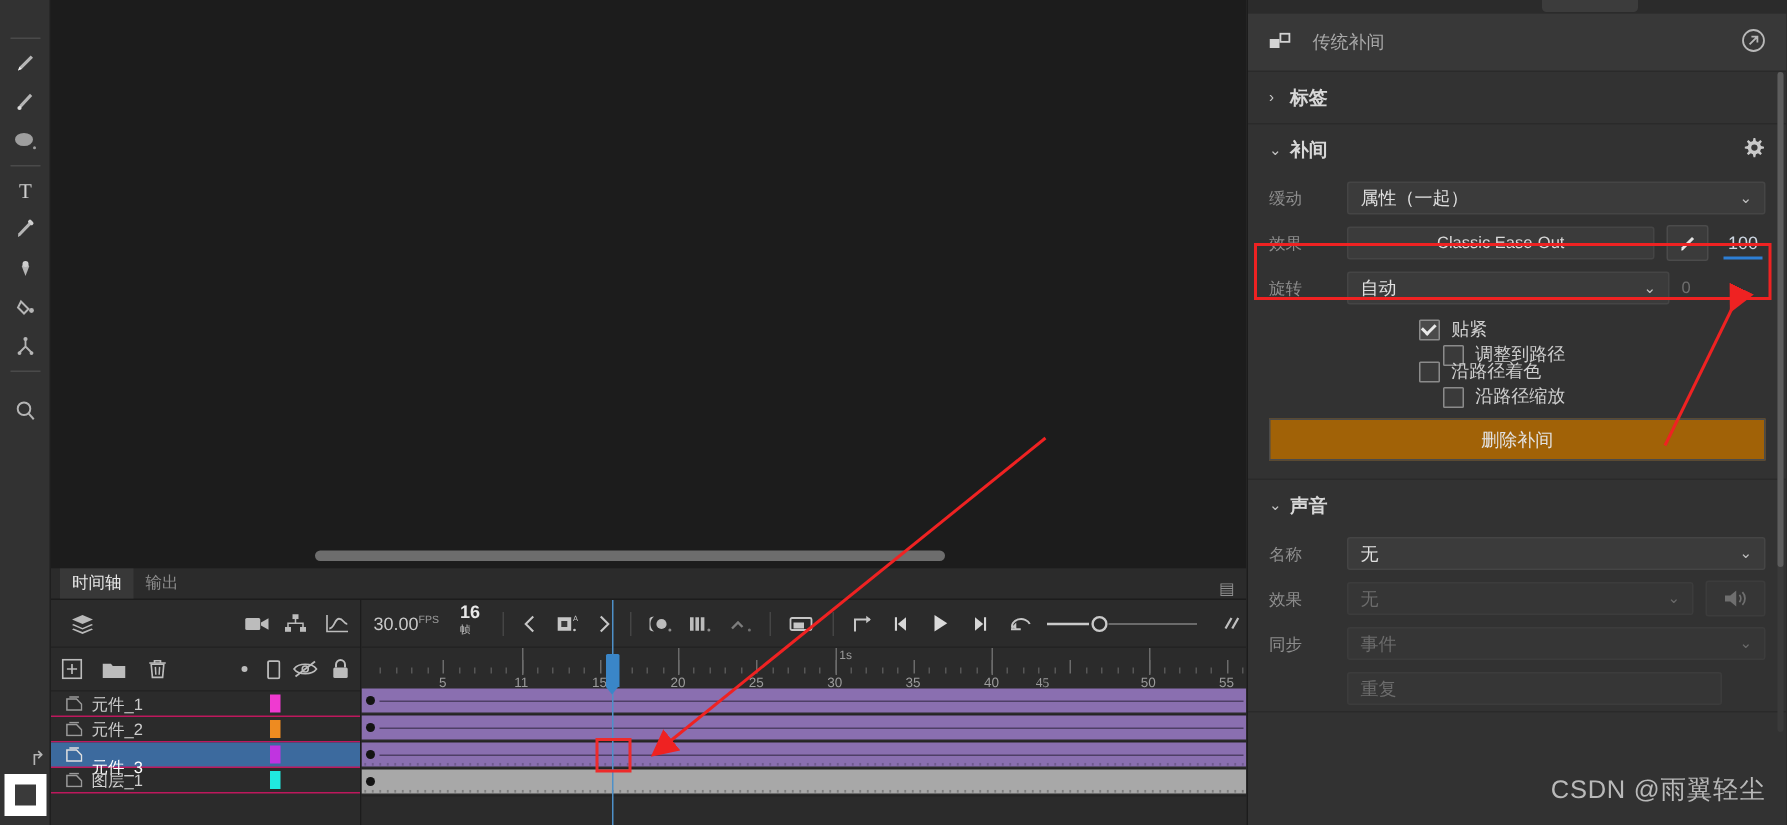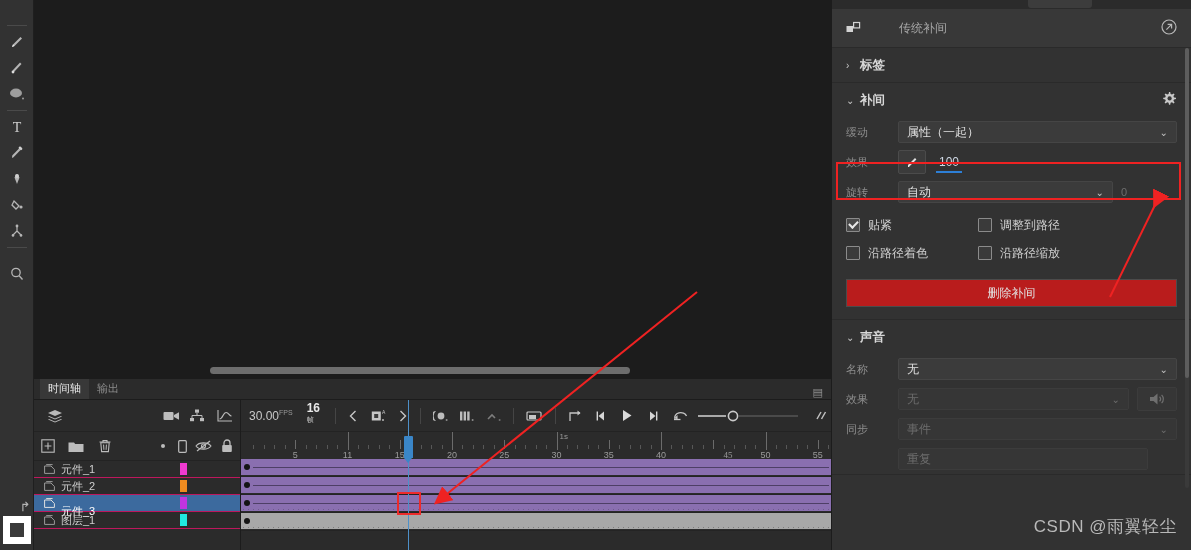--- a/index.html
+++ b/index.html
@@ -112,21 +112,21 @@
 
   .sel-box{position:absolute;border:2px solid #ee2b2b;box-sizing:border-box;}
 
   
   .props{
     position:absolute;left:831px;top:0;width:360px;height:550px;
     background:#323232;border-left:1px solid #1c1c1c;box-sizing:border-box;
   }
   .pn-top{height:9px;background:#2b2b2b;position:relative;}
   .pn-tabstub{position:absolute;left:196px;top:0;width:64px;height:8px;background:#3c3c3c;border-radius:0 0 3px 3px;}
-  .pn-header{height:38px;display:flex;align-items:center;padding:0 14px;background:#383838;border-bottom:1px solid #2a2a2a;gap:24px;}
+  .pn-header{height:38px;display:flex;align-items:center;padding:0 14px;background:#383838;border-bottom:1px solid #2a2a2a;}
   .pn-header .title{margin-left:14px;font-size:12px;color:#a9a9a9;}
   .pn-header .expand{margin-left:auto;color:#b8b8b8;}
 
   .sect{border-bottom:1px solid #2a2a2a;}
   .sect-head{height:34px;display:flex;align-items:center;padding:0 14px;}
   .sect-head .caret{color:#c7c7c7;font-size:10px;width:14px;}
   .sect-head .stitle{font-size:12.5px;color:#d8d8d8;font-weight:bold;}
   .sect-head .gear{margin-left:auto;color:#c9c9c9;}
 
   .prow{display:flex;align-items:center;height:30px;padding:0 14px 0 14px;gap:8px;}
@@ -138,29 +138,29 @@
   }
   .field.disabled{background:#363636;border-color:#3c3c3c;color:#6c6c6c;}
   .field.center{justify-content:center;font-size:11px;color:#d9d9d9;}
   .field .chev{margin-left:auto;color:#c2c2c2;font-size:10px;}
   .btn-sq{width:26px;height:22px;background:#3b3b3b;border:1px solid #4b4b4b;border-radius:2px;display:flex;align-items:center;justify-content:center;color:#d6d6d6;flex:0 0 26px;}
   .btn-sq.disabled{background:#363636;border-color:#3c3c3c;color:#6a6a6a;}
   .numfield{flex:0 0 30px;text-align:center;font-size:12px;color:#cfd8e4;position:relative;}
   .numfield .underline{position:absolute;left:2px;right:2px;bottom:-4px;height:2px;background:#2d7fd6;}
 
   .checks{padding:4px 14px 8px;}
-  .crow{display:flex;align-items:center;height:28px;}
+  .crow{display:flex;align-items:center;height:28px;flex-direction:column;}
   .cbox{width:12px;height:12px;border:1px solid #8b8b8b;border-radius:1px;background:#3a3a3a;margin-right:8px;display:flex;align-items:center;justify-content:center;flex:0 0 12px;}
   .cbox.on{background:#4a4a4a;}
   .cbox.on:after{content:"";width:7px;height:4px;border-left:2px solid #e9e9e9;border-bottom:2px solid #e9e9e9;transform:rotate(-45deg) translate(1px,-1px);}
   .clabel{font-size:12px;color:#cfcfcf;margin-right:18px;}
   .ccell{display:flex;align-items:center;}
   .ccell.w1{width:132px;}
 
-  .wide-btn{margin:4px 14px 12px;height:26px;background:#b91c1c;border:1px solid #4b4b4b;border-radius:0;
+  .wide-btn{margin:4px 14px 12px;height:26px;background:#a16207;border:1px solid #4b4b4b;border-radius:0;
             display:flex;align-items:center;justify-content:center;font-size:12px;color:#e2e2e2;}
 
   .pn-scroll{position:absolute;right:2px;top:48px;width:4px;height:440px;background:#3a3a3a;border-radius:2px;}
   .pn-scroll-thumb{position:absolute;left:0;top:0;width:4px;height:330px;background:#5d5d5d;border-radius:2px;}
 
   
   .anno-box{position:absolute;border:2px solid #ef2222;box-sizing:border-box;pointer-events:none;}
   .anno-svg{position:absolute;left:0;top:0;width:1191px;height:550px;pointer-events:none;}
 
   .watermark{position:absolute;right:14px;bottom:12px;font-size:17px;color:#b9b9b9;
@@ -532,21 +532,21 @@
             <div class="tick minor" style="left: 399.1px;"></div>
             <div class="tick minor" style="left: 409.55px;"></div>
             <div class="tick major" style="left: 420px;"></div>
             <div class="rnum" style="left: 420px;">40</div>
             <div class="tick sec" style="left: 420px;"></div>
             <div class="tick minor" style="left: 430.45px;"></div>
             <div class="tick minor" style="left: 440.9px;"></div>
             <div class="tick minor" style="left: 451.35px;"></div>
             <div class="tick minor" style="left: 461.8px;"></div>
             <div class="tick major" style="left: 472.25px;"></div>
-            <div class="rnum" style="left: 487px; font-family: Liberation Serif, serif;">45</div>
+            <div class="rnum" style="left: 454px; font-family: Liberation Serif, serif;">45</div>
             <div class="tick minor" style="left: 482.7px;"></div>
             <div class="tick minor" style="left: 493.15px;"></div>
             <div class="tick minor" style="left: 503.6px;"></div>
             <div class="tick minor" style="left: 514.05px;"></div>
             <div class="tick major" style="left: 524.5px;"></div>
             <div class="rnum" style="left: 524.5px;">50</div>
             <div class="tick sec" style="left: 524.5px;"></div>
             <div class="tick minor" style="left: 534.95px;"></div>
             <div class="tick minor" style="left: 545.4px;"></div>
             <div class="tick minor" style="left: 555.85px;"></div>
@@ -635,20 +635,23 @@
       <div class="prow">
         <span class="plabel">缓动</span>
         <span class="field">
           <span>属性（一起）</span>
           <span class="chev">⌄</span>
         </span>
       </div>
 
       <div class="prow" style="position:relative;">
         <span class="plabel">效果</span>
+        <span class="field center">
+          <span>Classic Ease-Out</span>
+        </span>
         <span class="btn-sq">
           <svg width="13" height="13" viewBox="0 0 13 13">
               <path d="M2 11 L3.4 10.4 L10.4 3.4 L9 2 L2 9 Z" fill="#e2e2e2"></path>
               <path d="M2 11 L2.4 9.6 L3.4 10.6 Z" fill="#ffffff"></path>
             </svg>
         </span>
         <span class="numfield">
           <span>100</span>
           <span class="underline"></span>
         </span>

